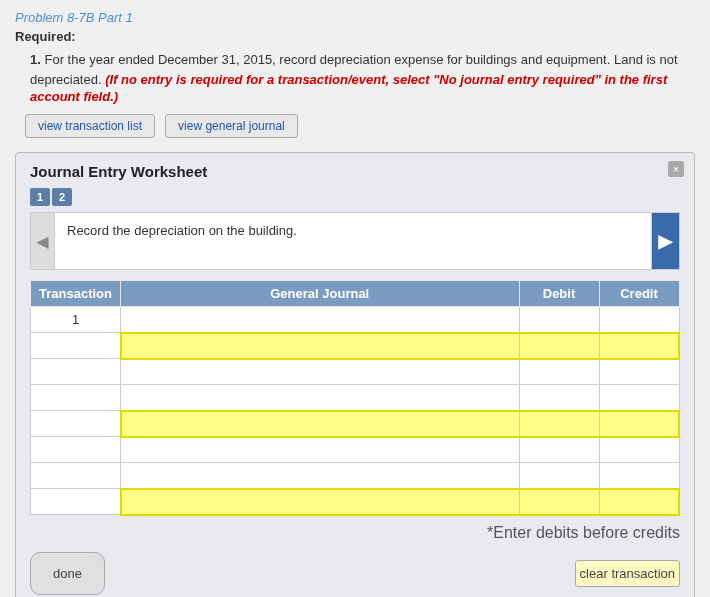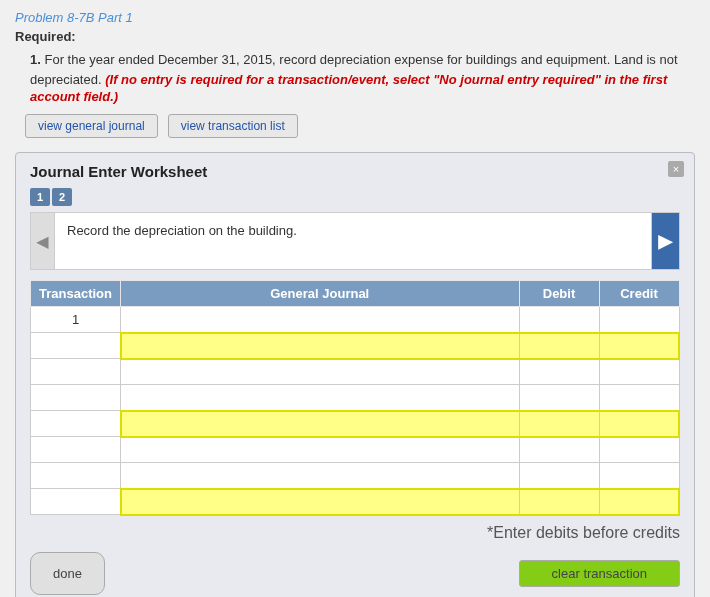--- a/index.html
+++ b/index.html
@@ -211,24 +211,24 @@
       background: #e0e0e0;
       border: 1px solid #aaa;
       border-radius: 10px;
       padding: 13px 22px;
       font-size: 13px;
       color: #444;
       cursor: pointer;
     }
     .spacer { flex: 1; }
     .clear-btn {
-      background: #84cc16;
+      background: #fef9c3;
       border: 1px solid #aaa;
       border-radius: 3px;
-      padding: 5px 32px;
+      padding: 5px 4px;
       font-size: 13px;
       color: #444;
       cursor: pointer;
     }
     .record-btn {
       background: #3a6aaa;
       border: 1px solid #2a4a80;
       border-radius: 3px;
       padding: 5px 16px;
       font-size: 13px;
@@ -243,26 +243,26 @@
 <div class="problem-title">Problem 8-7B Part 1</div>
 <div class="required-label">Required:</div>
 
 <div class="instruction-block">
   <span class="num">1.</span>
   <span class="instruction-text">For the year ended December 31, 2015, record depreciation expense for buildings and equipment. Land is not depreciated.</span>
   <span class="instruction-red">(If no entry is required for a transaction/event, select "No journal entry required" in the first account field.)</span>
 </div>
 
 <div class="top-buttons">
+  <button class="top-btn">view transaction list</button>
   <button class="top-btn">view general journal</button>
-  <button class="top-btn">view transaction list</button>
 </div>
 
 <div class="worksheet-modal">
-  <div class="modal-title">Journal Enter Worksheet</div>
+  <div class="modal-title">Journal Entry Worksheet</div>
   <div class="modal-close">×</div>
 
   <div class="page-tabs">
     <div class="page-tab">1</div>
     <div class="page-tab">2</div>
   </div>
 
   <div class="description-row">
     <div class="nav-arrow-left">◀</div>
     <div class="description-text-area">Record the depreciation on the building.</div>

